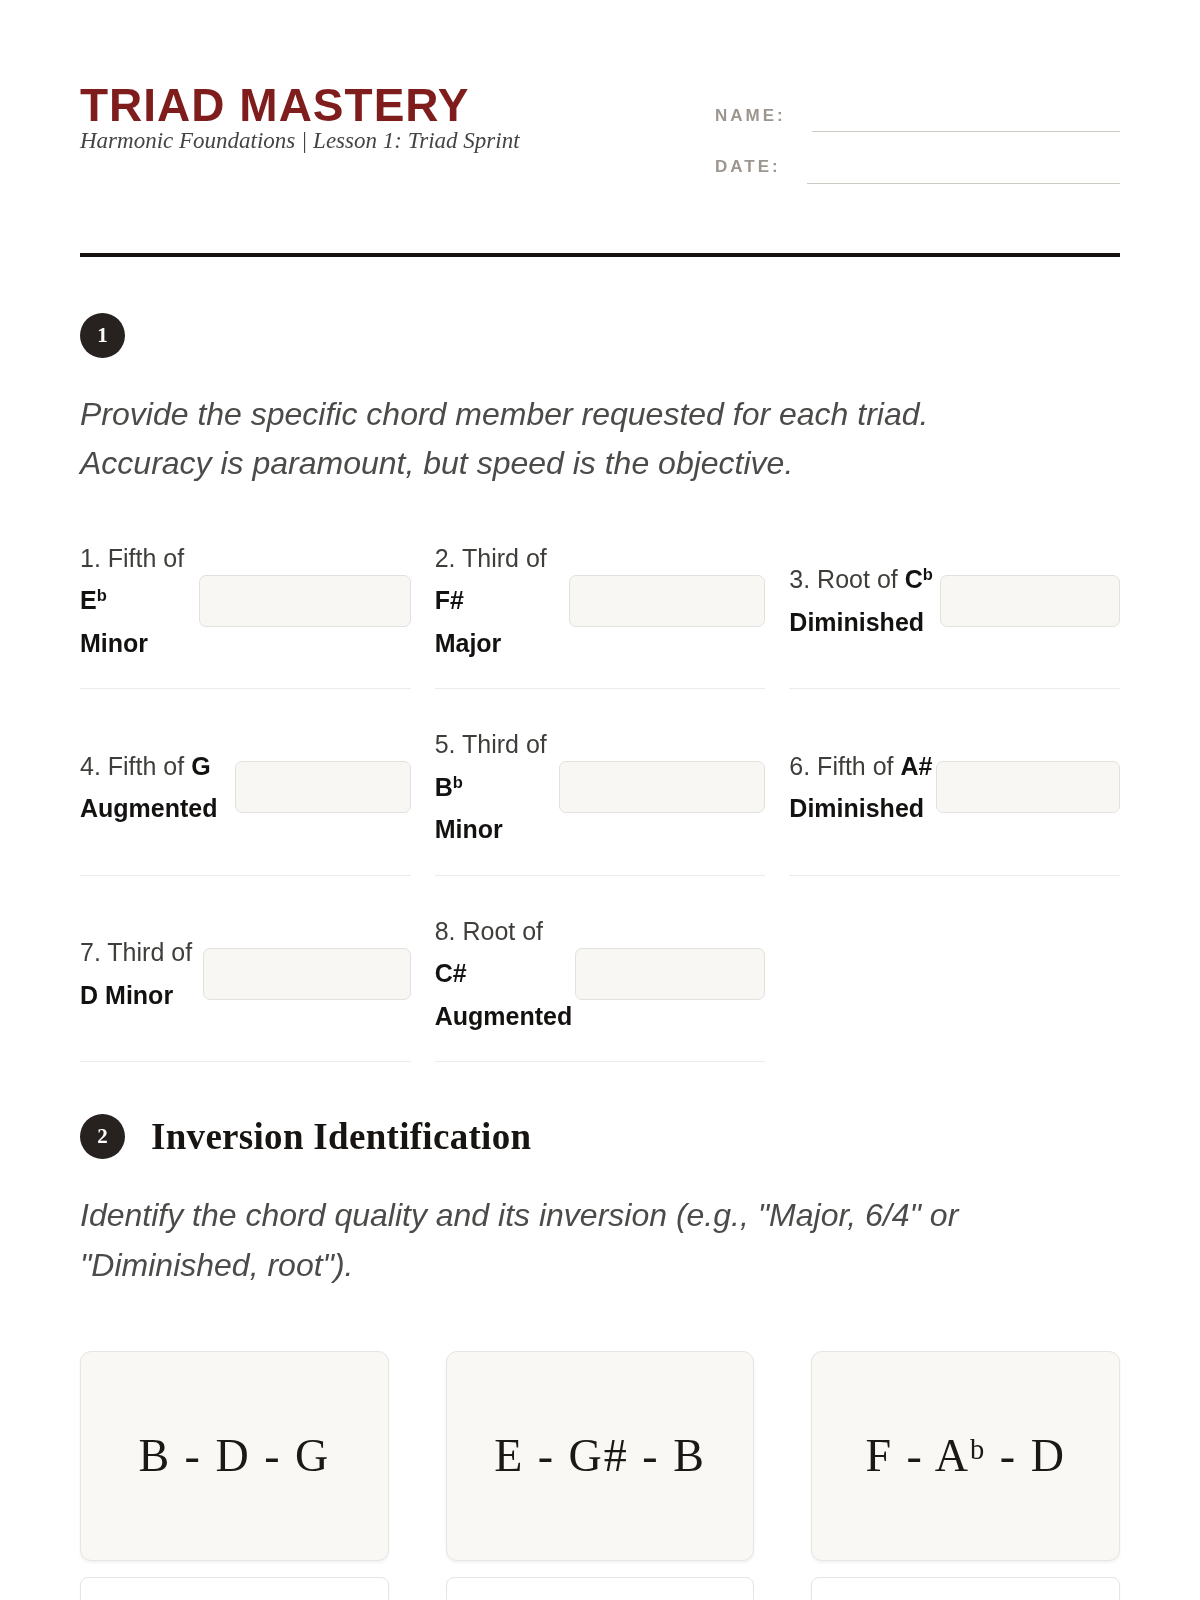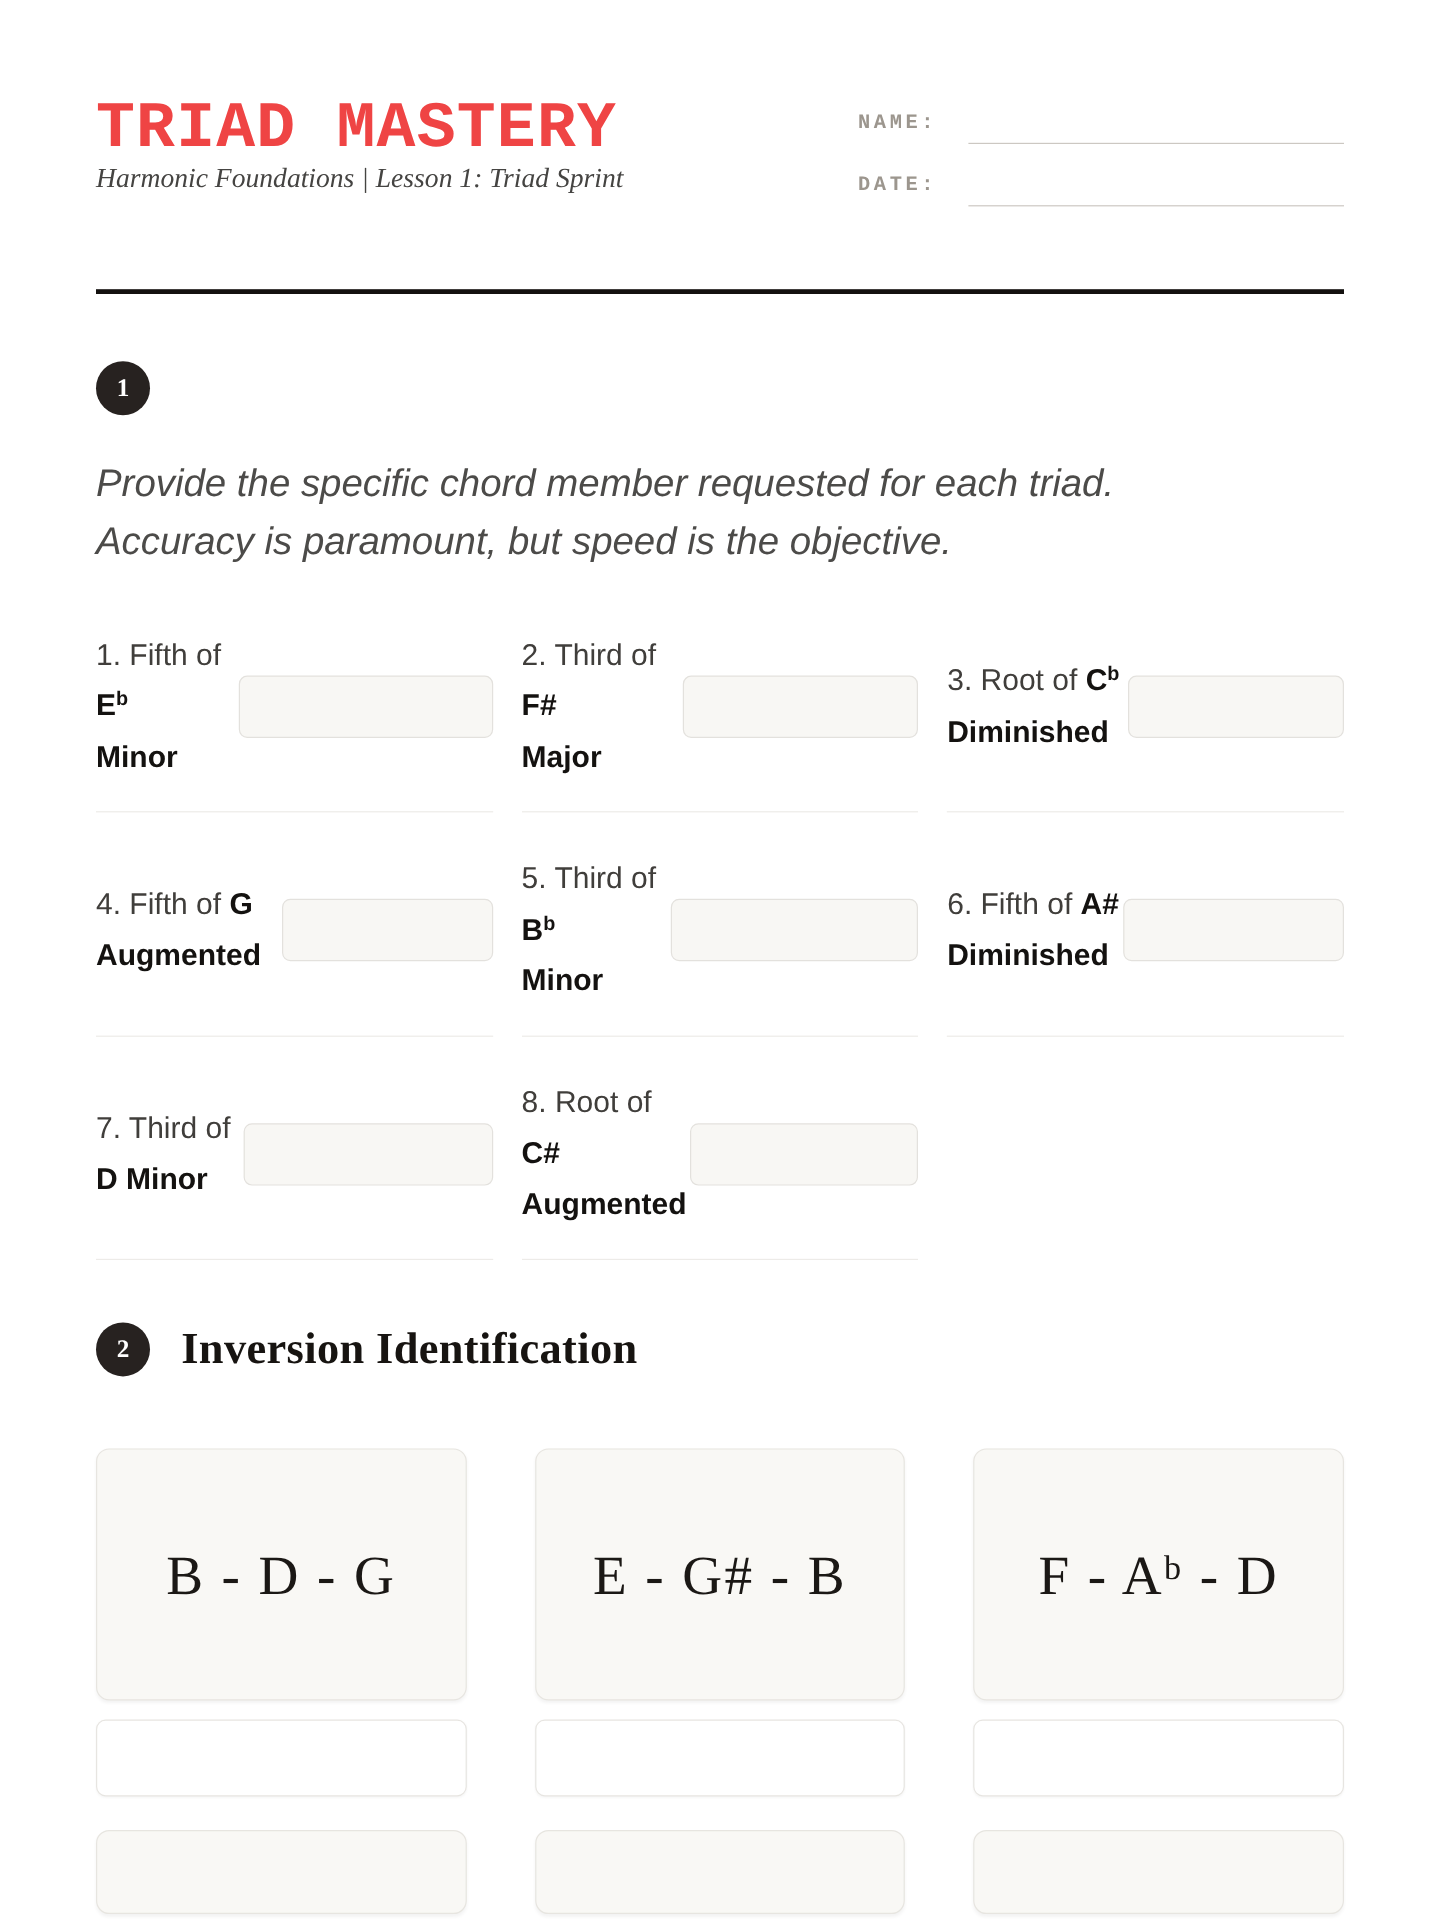--- a/index.html
+++ b/index.html
@@ -6,28 +6,28 @@
   html,body { background:#ffffff; }
   .page {
     width:1200px; height:1600px; overflow:hidden; background:#ffffff;
     padding:82px 80px 0; margin:0 auto;
     font-family:"Liberation Sans","DejaVu Sans",sans-serif; color:#222;
   }
 
   
   header { display:flex; justify-content:space-between; align-items:flex-start; }
   .title-block h1 {
-    font-family:Liberation Mono, monospace;
-    font-size:54px; font-weight:800; color:#ef4444; line-height:1; letter-spacing:1px;
+    font-family:Liberation Sans, sans-serif;
+    font-size:46px; font-weight:800; color:#7f1d1d; line-height:1; letter-spacing:1px;
   }
   .subtitle {
     font-family:"Liberation Serif","DejaVu Serif",serif; font-style:italic;
     font-size:23px; color:#454442; 
   }
-  .namedate { width:405px; margin-top:12px;font-family:Liberation Mono, monospace; }
+  .namedate { width:405px; margin-top:24px; }
   .nd-row { display:flex; align-items:flex-end; margin-bottom:31px; }
   .nd-label { font-size:17px; font-weight:700; letter-spacing:3px; color:#9c968e; line-height:1.2; }
   .nd-line { flex:1; margin-left:26px; border-bottom:1.5px solid #ccc8c2; height:1px; margin-bottom:-6px; }
 
   .rule { height:4px; background:#14110f; margin-top:44px; }
 
   
   .sec-head { display:flex; align-items:center; gap:26px; margin-top:56px; }
   .sec-num {
     width:45px; height:45px; border-radius:50%; background:#272220; color:#fff; flex:none;
@@ -186,20 +186,21 @@
       </div>
 
     </div>
   </section>
 
   <section class="section-2">
     <div class="sec-head second">
       <span class="sec-num">2</span>
       <h2>Inversion Identification</h2>
     </div>
+    <p class="instructions">Identify the chord quality and its inversion (e.g., "Major, 6/4" or "Diminished, root").</p>
 
     <div class="cards">
       <div class="card">
         <span class="chord-text"><span>B - D - G</span><sup class="card-flat"></sup><span></span></span>
       </div>
       <div class="card">
         <span class="chord-text"><span>E - G# - B</span><sup class="card-flat"></sup><span></span></span>
       </div>
       <div class="card">
         <span class="chord-text"><span>F - A</span><sup class="card-flat">b</sup><span> - D</span></span>

